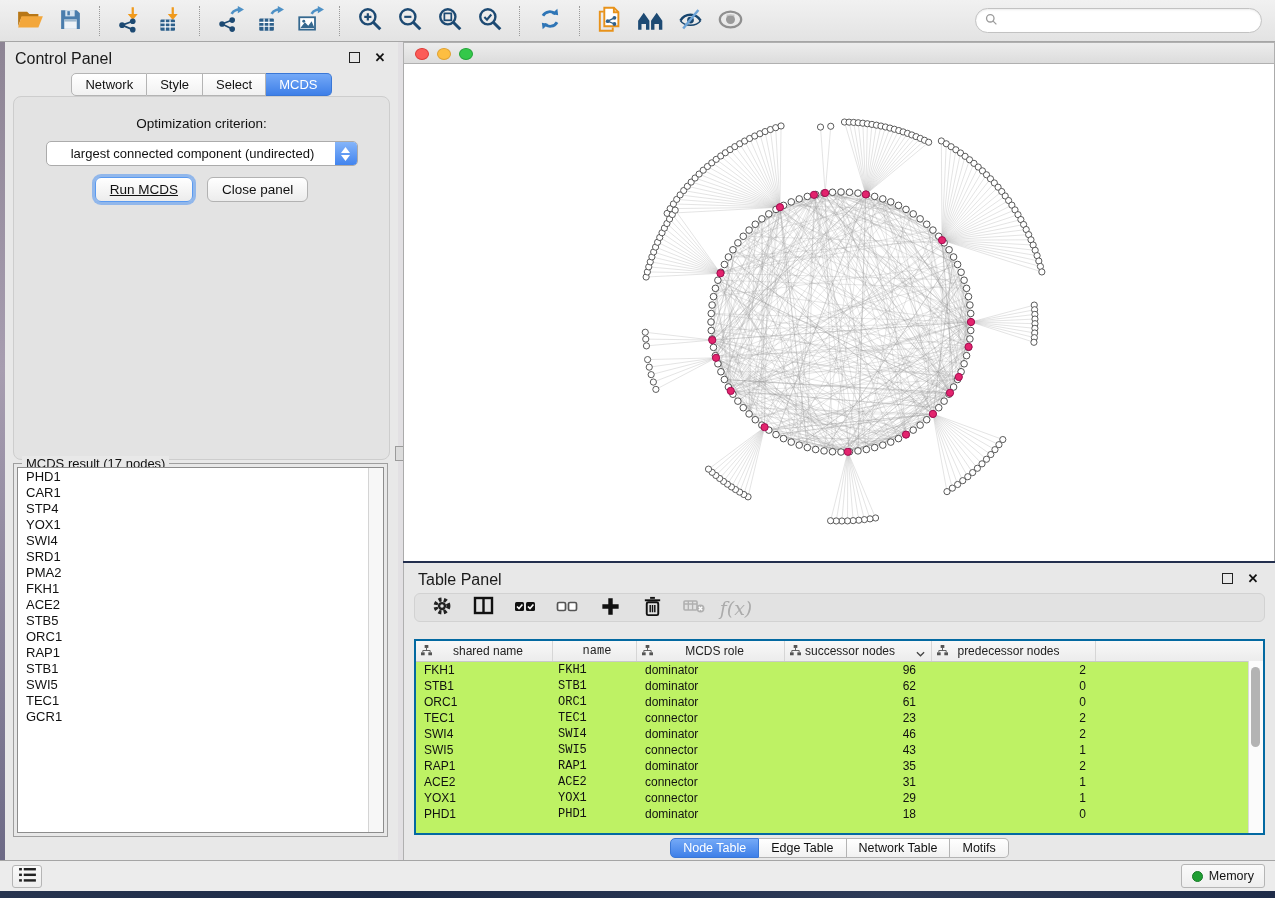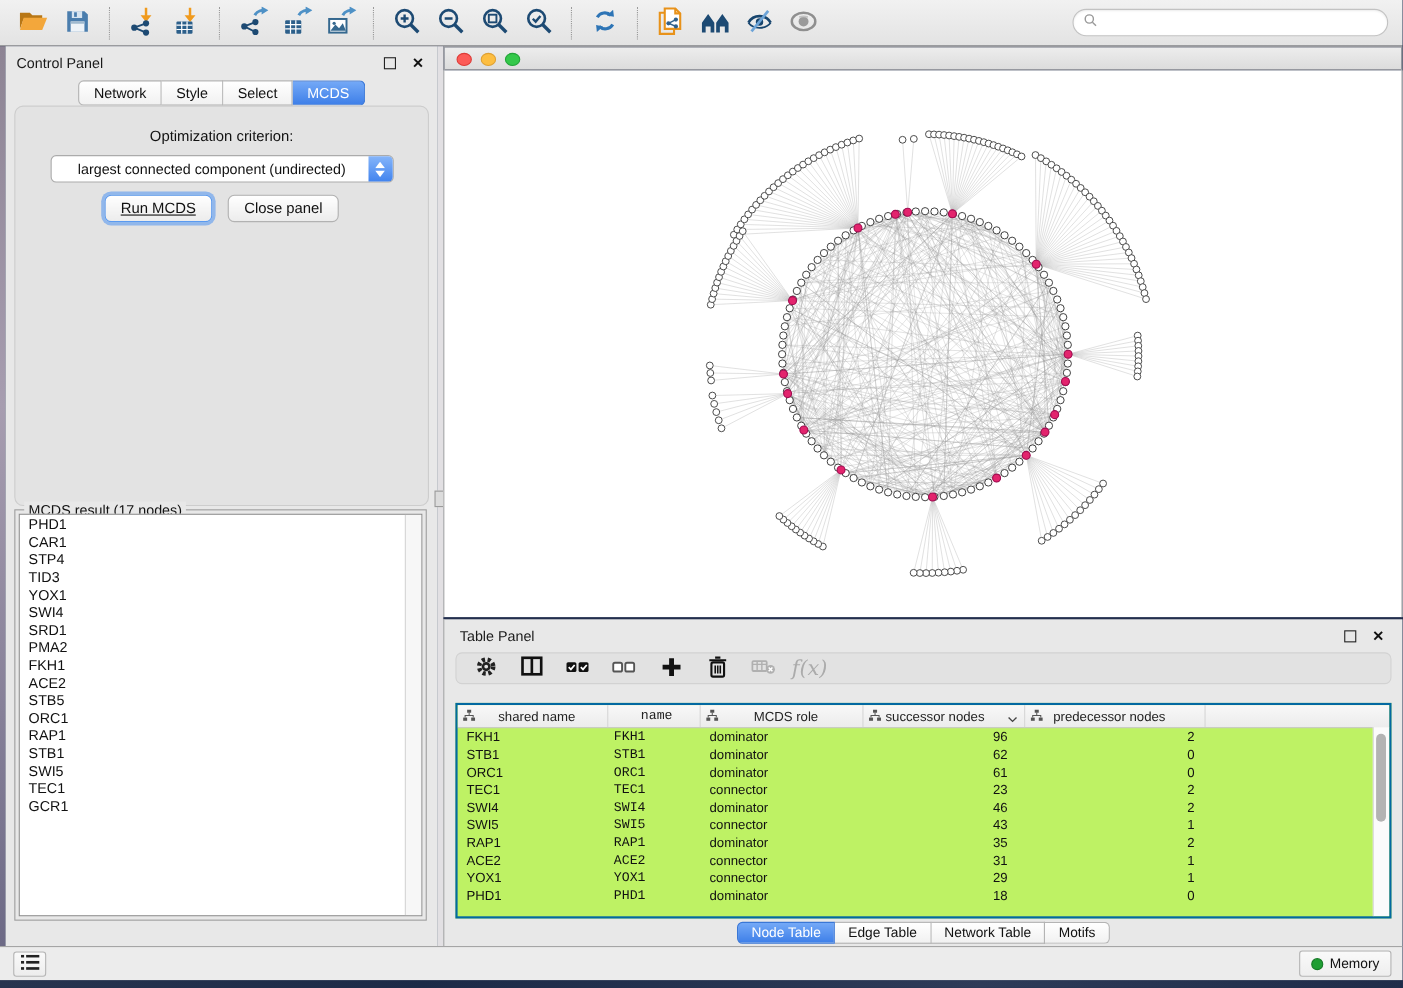--- a/index.html
+++ b/index.html
@@ -15,21 +15,21 @@
   .search-wrap{margin-left:auto;margin-right:13px;width:287px;height:25px;background:#fff;
     border:1px solid #c2c2c2;border-radius:13px;display:flex;align-items:center;padding:0 9px;box-sizing:border-box;
     box-shadow:inset 0 1px 2px rgba(0,0,0,.08);}
   .search-wrap input{border:0;outline:0;flex:1;font-size:13px;background:transparent;margin-left:6px;font-family:"Liberation Sans",sans-serif;}
   
   .desk-left{position:absolute;left:0;top:42px;width:5px;height:818px;background:linear-gradient(#8d8494,#a79db0 40%,#6d6a86);}
   .desk-bottom{position:absolute;left:0;top:891px;width:1275px;height:7px;background:linear-gradient(90deg,#27344f,#1c2a47 30%,#2e3b58 70%,#1f2c49);}
   
   .cpanel{position:absolute;left:5px;top:42px;width:393px;height:818px;background:#e8e8e8;box-sizing:border-box;}
   .panel-head{position:relative;height:28px;}
-  .panel-title{position:absolute;left:10px;top:8px;font-size:13px;color:#1a1a1a;}
+  .panel-title{position:absolute;left:10px;top:8px;font-size:16px;color:#1a1a1a;}
   .win-ctrls{position:absolute;right:10px;top:7px;display:flex;gap:10px;align-items:center;}
   .float-ic{width:9px;height:9px;border:1.7px solid #222;display:inline-block;background:transparent;}
   .close-ic{font-size:13px;font-weight:bold;color:#111;line-height:11px;}
   .seg-row{position:absolute;left:0;top:31px;width:100%;display:flex;justify-content:center;}
   .seg{display:inline-flex;}
   .seg .sb{font-size:13px;padding:3px 13px;background:linear-gradient(#ffffff,#f1f1f1);
     border:1px solid #b4b4b4;border-left-width:0;color:#111;cursor:default;font-family:"Liberation Sans",sans-serif;}
   .seg .sb:first-child{border-left-width:1px;border-radius:5px 0 0 5px;}
   .seg .sb:last-child{border-radius:0 5px 5px 0;}
   .seg .sb.active{background:linear-gradient(#74a9f7,#3e7fe8);border-color:#3a77d6;color:#fff;}
@@ -293,21 +293,20 @@
       </div>
     </div>
 
     <div class="mcds-box">
       <span class="mcds-legend">MCDS result (17 nodes)</span>
       <div class="mcds-list">
         <div id="mcds-items">
             <div class="li">PHD1</div>
             <div class="li">CAR1</div>
             <div class="li">STP4</div>
-            <div class="li">TID3</div>
             <div class="li">YOX1</div>
             <div class="li">SWI4</div>
             <div class="li">SRD1</div>
             <div class="li">PMA2</div>
             <div class="li">FKH1</div>
             <div class="li">ACE2</div>
             <div class="li">STB5</div>
             <div class="li">ORC1</div>
             <div class="li">RAP1</div>
             <div class="li">STB1</div>

